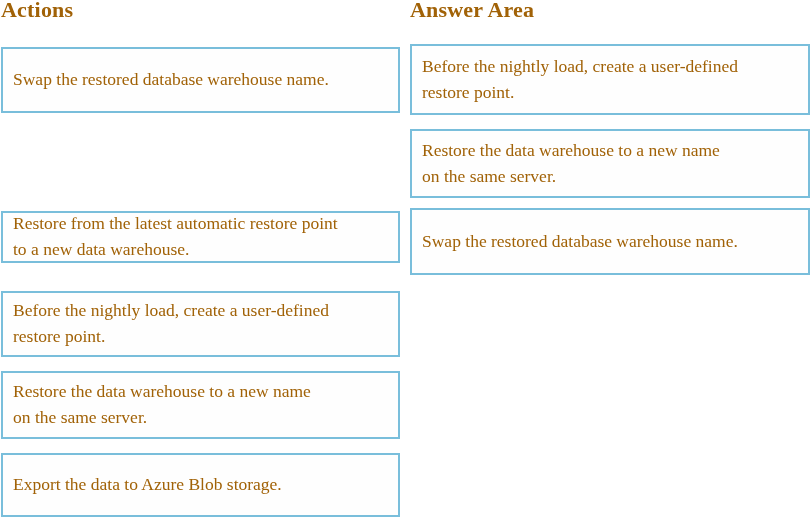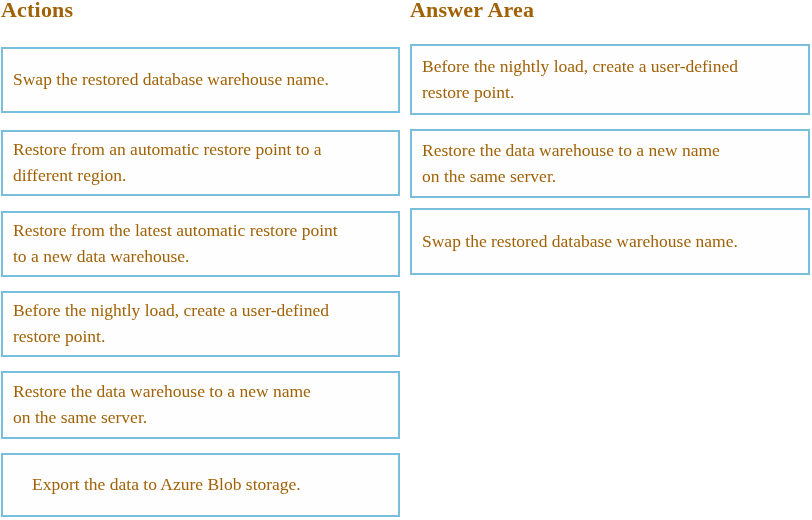--- a/index.html
+++ b/index.html
@@ -36,47 +36,43 @@
   .box .label {
     padding: 0 10px;
     font-size: 17.5px;
     line-height: 1.48;
     white-space: pre-line;
   }
   
   .col-left  { left: 1px;   width: 399px; }
   .l1 { top: 47px;  height: 66px; }
   .l2 { top: 130px; height: 66px; }
-  .l3 { top: 211px; height: 66px; }
+  .l3 { top: 211px; height: 52px; }
   .l4 { top: 291px; height: 66px; }
   .l5 { top: 371px; height: 68px; }
-  .l6 { top: 453px; height: 64px; padding-left: 19px; }
+  .l6 { top: 453px; height: 64px; }
   
   .col-right { left: 410px; width: 400px; }
   .r1 { top: 44px;  height: 71px; }
   .r2 { top: 129px; height: 69px; }
   .r3 { top: 208px; height: 67px; }
 </style>
 </head>
 <body>
 
 <div class="stage">
 
   <div class="heading actions">Actions</div>
 
   <div class="heading answer">Answer Area</div>
 
   <div class="box col-left l1">
     <span class="label">Swap the restored database warehouse name.</span>
   </div>
 
-  <div class="box col-left l2">
-    <span class="label">Restore from an automatic restore point to a
-different region.</span>
-  </div>
 
   <div class="box col-left l3">
     <span class="label">Restore from the latest automatic restore point
 to a new data warehouse.</span>
   </div>
 
   <div class="box col-left l4">
     <span class="label">Before the nightly load, create a user-defined
 restore point.</span>
   </div>

